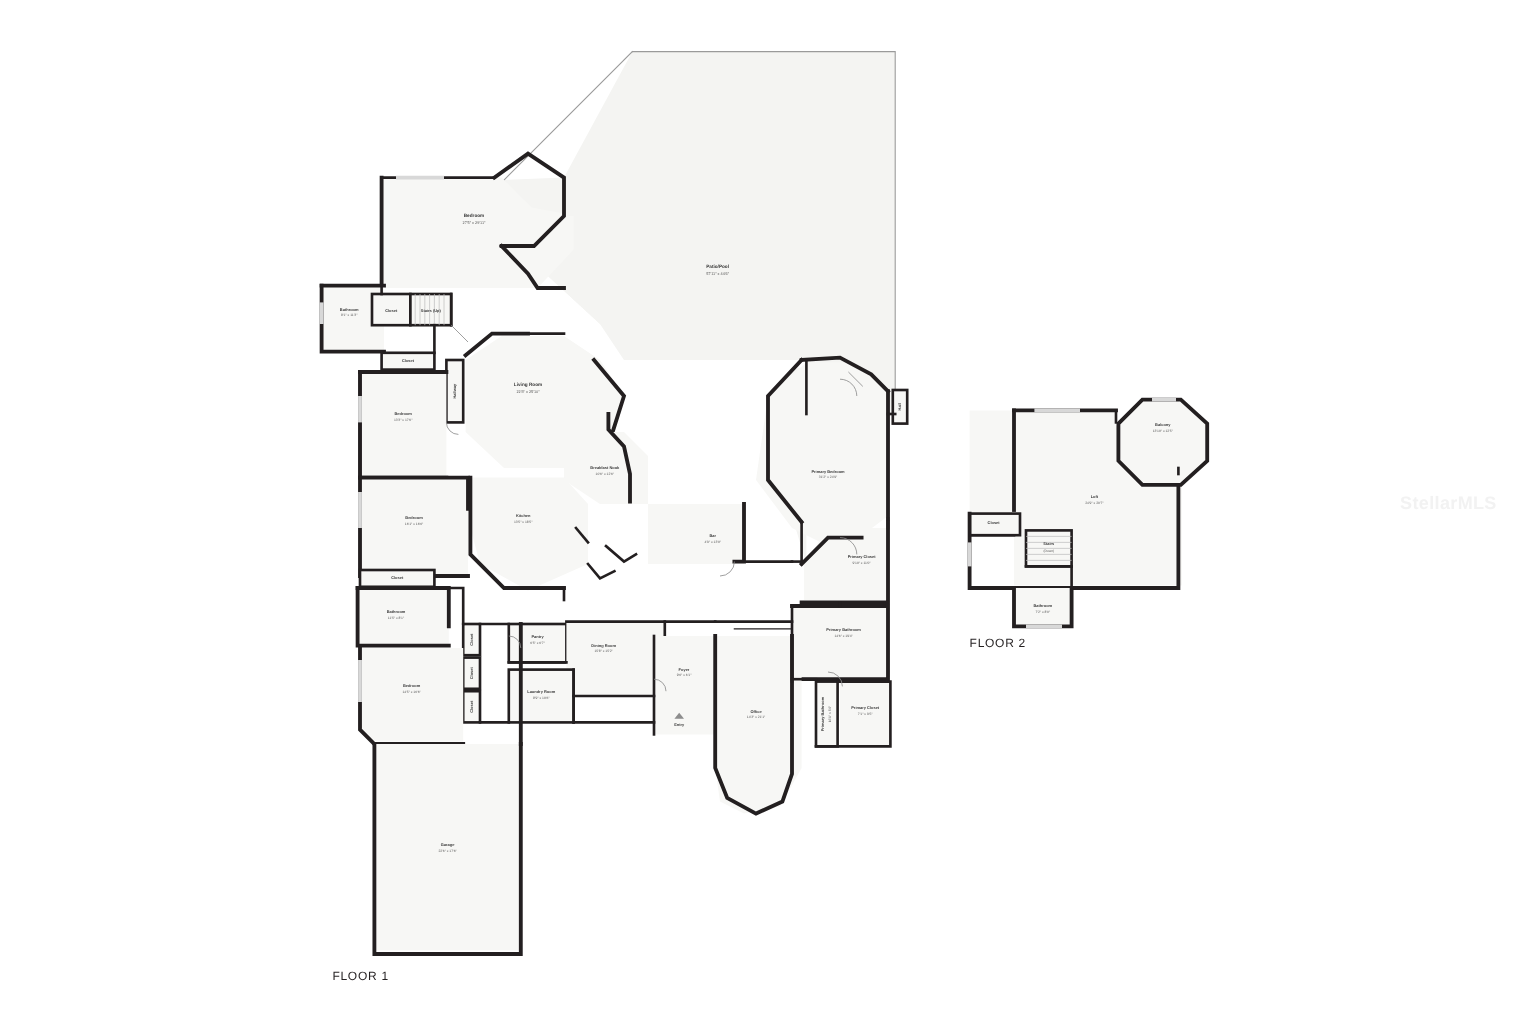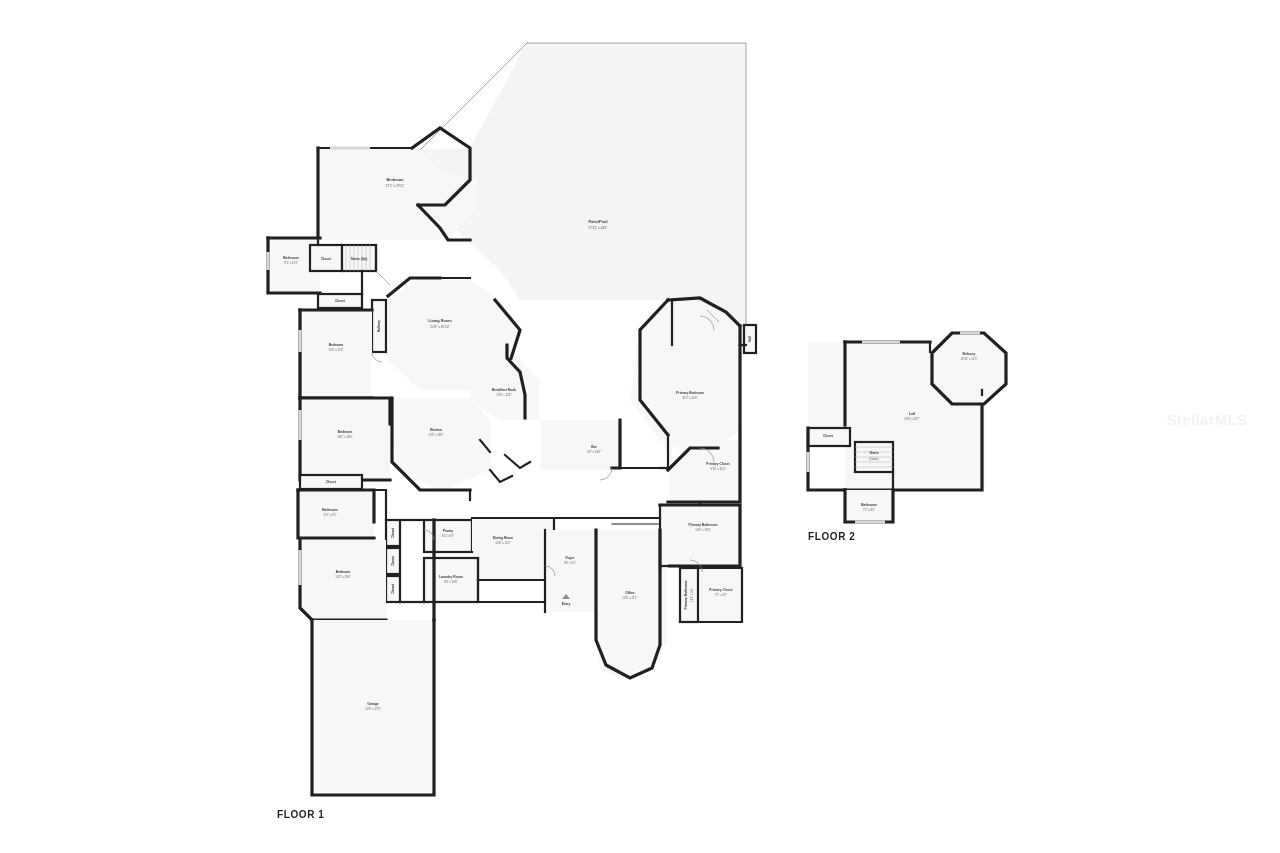--- a/index.html
+++ b/index.html
@@ -24,21 +24,21 @@
   .footer-bar {
     position: absolute;
     left: 0;
     bottom: 0;
     width: 1280px;
     height: 34px;
   }
   .floor-label {
     position: absolute;
     font-size: 10px;
-    font-weight: bold;
+    font-weight: normal;
     color: #231f20;
     letter-spacing: 0.6px;
   }
   #floor1-label { left: 277px; top: 809px; }
   #floor2-label { left: 808px; top: 531px; }
   .watermark {
     position: absolute;
     left: 1207px;
     top: 411px;
     transform: translateX(-50%);

